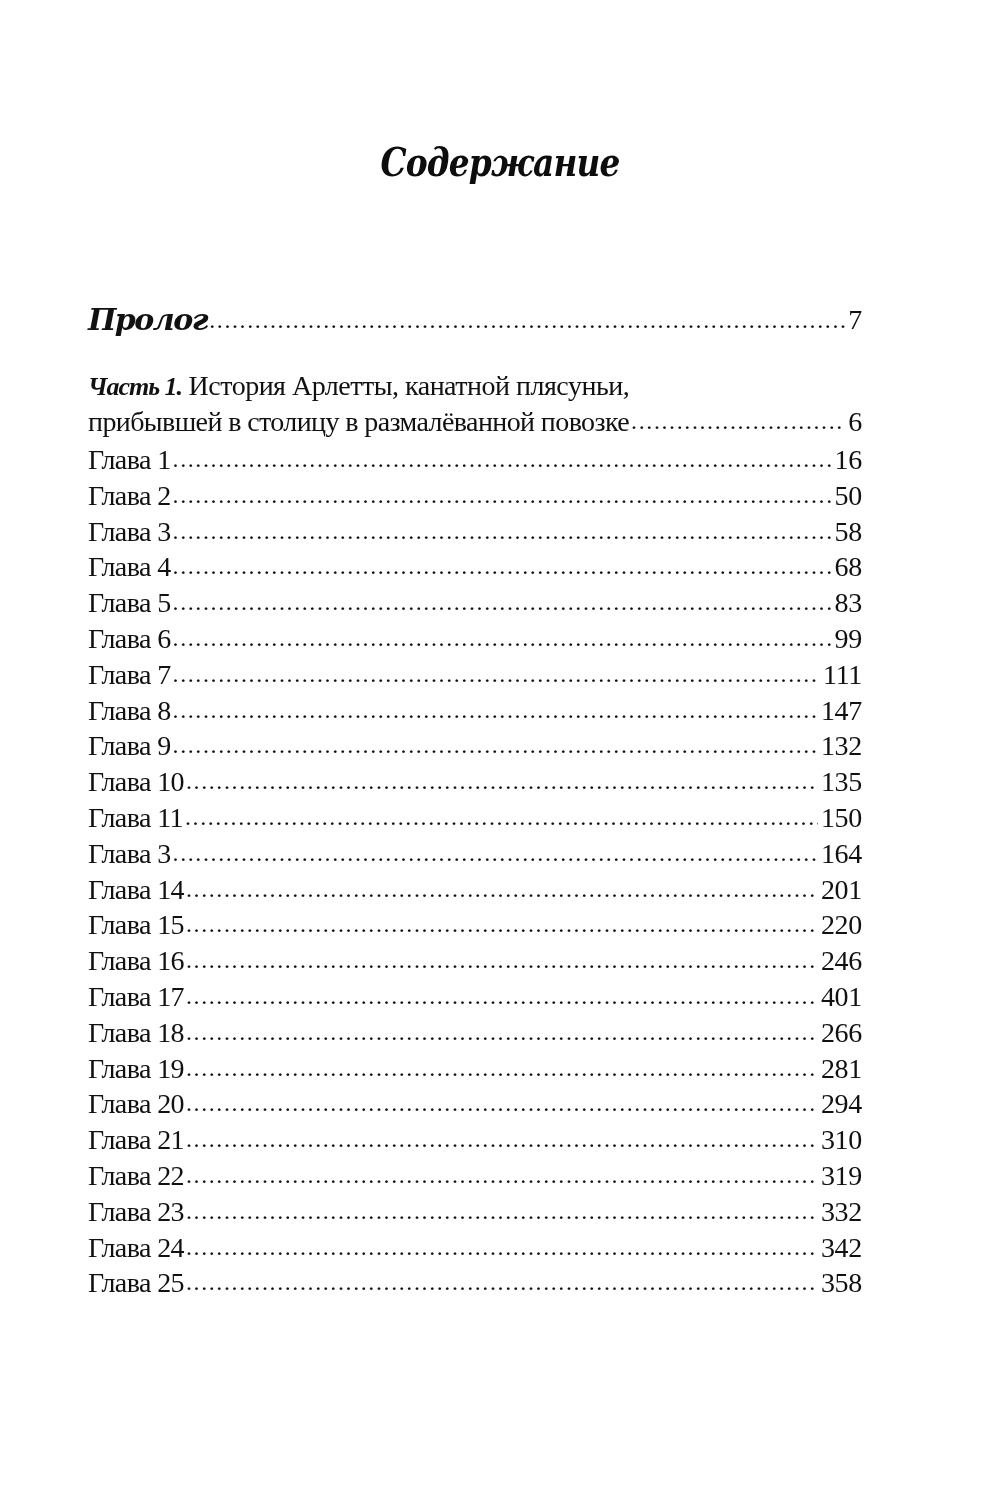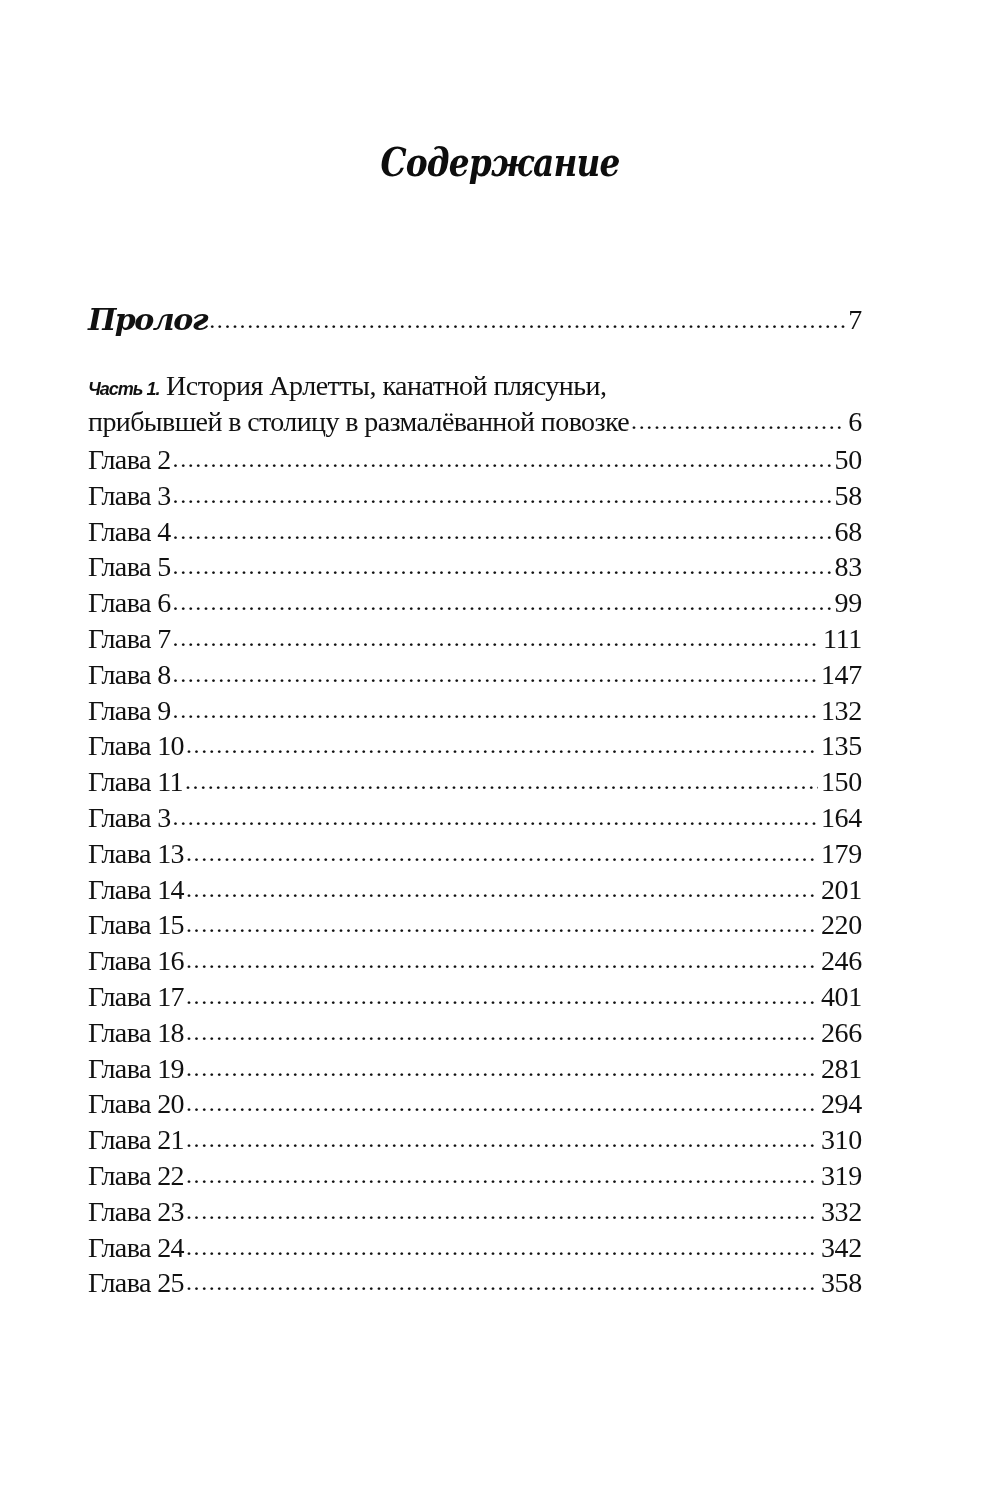--- a/index.html
+++ b/index.html
@@ -85,24 +85,24 @@
       width: 774px;
     }
     .part-line1 {
       height: 36px;
       line-height: 36px;
       font-size: 28px;
       white-space: nowrap;
       letter-spacing: -0.5px;
     }
     .part-prefix {
-      font-family: Liberation Sans, sans-serif;
+      font-family: Liberation Serif, serif;
       font-style: italic;
       font-weight: bold;
-      font-size: 18px;
+      font-size: 26px;
       letter-spacing: -1px;
     }
     .chapters {
       position: absolute;
       left: 88px;
       top: 442px;
       width: 774px;
     }
   </style>
 </head>
@@ -125,20 +125,25 @@
     </div>
     <div class="row">
       <span class="label">прибывшей в столицу в размалёванной повозке</span>
       <span class="leader"></span>
       <span class="page-num">6</span>
     </div>
   </div>
 
   <div class="chapters">
     <div class="row">
+        <span class="label">Глава 1</span>
+        <span class="leader"></span>
+        <span class="page-num">16</span>
+      </div>
+    <div class="row">
         <span class="label">Глава 2</span>
         <span class="leader"></span>
         <span class="page-num">50</span>
       </div>
     <div class="row">
         <span class="label">Глава 3</span>
         <span class="leader"></span>
         <span class="page-num">58</span>
       </div>
     <div class="row">
@@ -180,25 +185,20 @@
         <span class="label">Глава 11</span>
         <span class="leader"></span>
         <span class="page-num">150</span>
       </div>
     <div class="row">
         <span class="label">Глава 3</span>
         <span class="leader"></span>
         <span class="page-num">164</span>
       </div>
     <div class="row">
-        <span class="label">Глава 13</span>
-        <span class="leader"></span>
-        <span class="page-num">179</span>
-      </div>
-    <div class="row">
         <span class="label">Глава 14</span>
         <span class="leader"></span>
         <span class="page-num">201</span>
       </div>
     <div class="row">
         <span class="label">Глава 15</span>
         <span class="leader"></span>
         <span class="page-num">220</span>
       </div>
     <div class="row">

